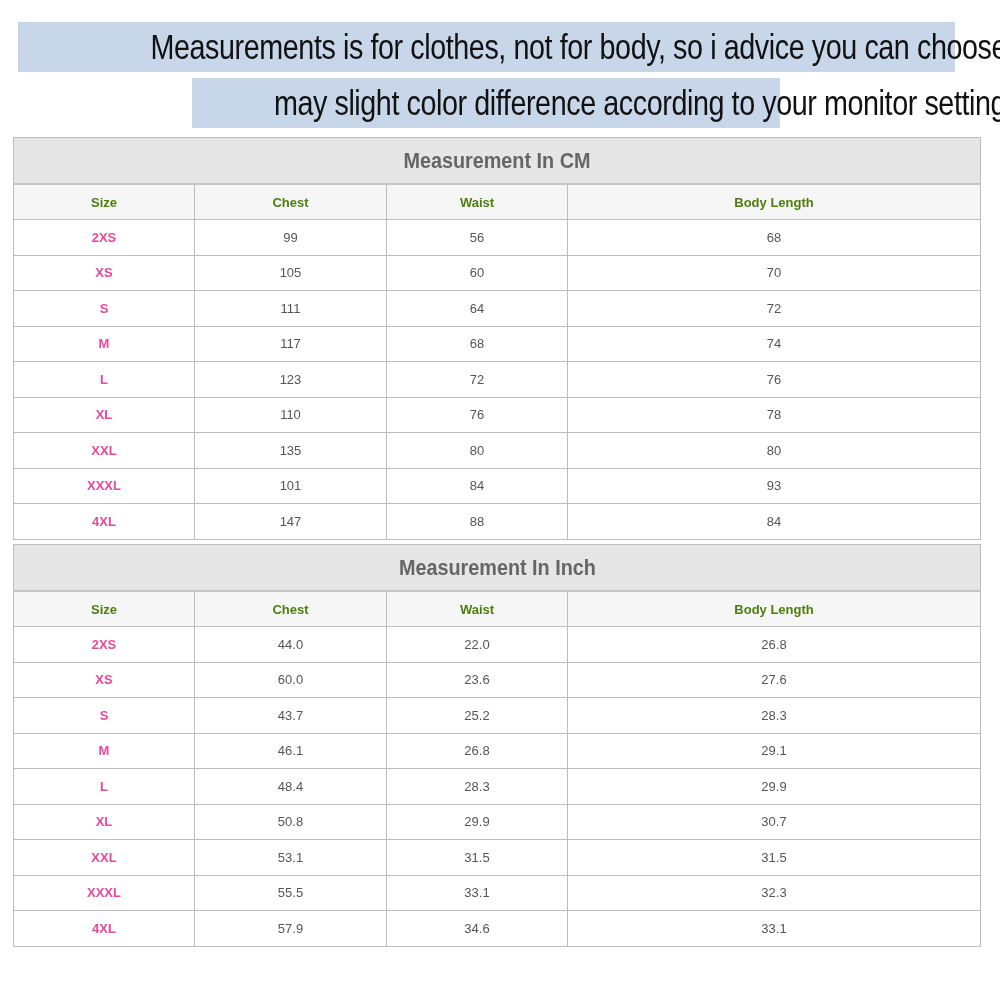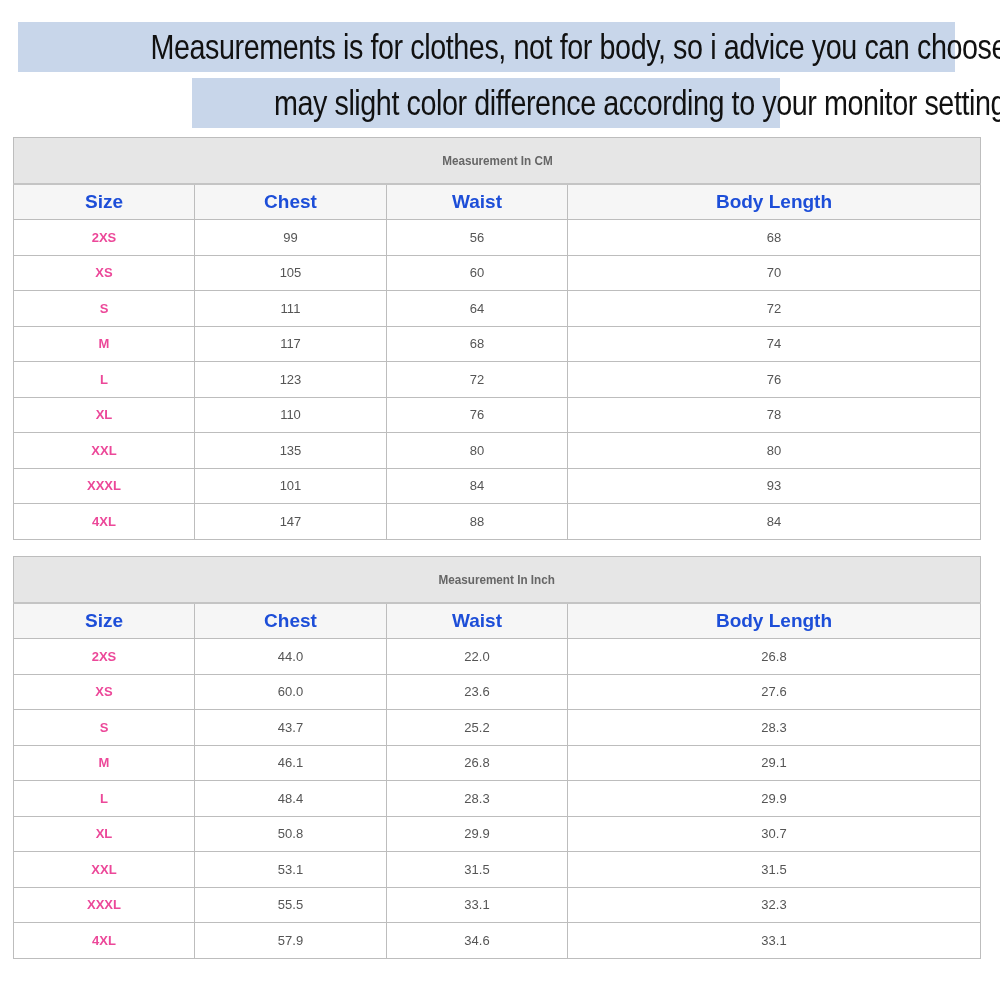--- a/index.html
+++ b/index.html
@@ -46,44 +46,44 @@
     .size-table {
       position: absolute;
       left: 13px;
       width: 967px;
       border-collapse: collapse;
       table-layout: fixed;
       font-family: "Liberation Sans", sans-serif;
       color: #444444;
     }
     #table-cm { top: 137px; }
-    #table-inch { top: 556px; }
+    #table-inch { top: 544px; }
     .size-table td, .size-table th {
       border: 1px solid #bdbdbd;
       text-align: center;
       padding: 0;
     }
     .title-row th {
       background: #e6e6e6;
       height: 45px;
-      font-size: 13px;
+      font-size: 22px;
       font-weight: bold;
       color: #666666;
       border-bottom: 2px solid #c4c4c4;
     }
     .title-row th span {
       display: inline-block;
       transform: scaleX(0.9);
     }
     .header-row th {
       background: #f6f6f6;
       height: 34px;
-      font-size: 19px;
+      font-size: 13px;
       font-weight: bold;
-      color: #1d4ed8;
+      color: #4d7c0f;
     }
     .data-row td {
       height: 34.5px;
       font-size: 13px;
       color: #555555;
       background: #ffffff;
     }
     .data-row td.size-cell {
       font-weight: bold;
       color: #ec4899;

